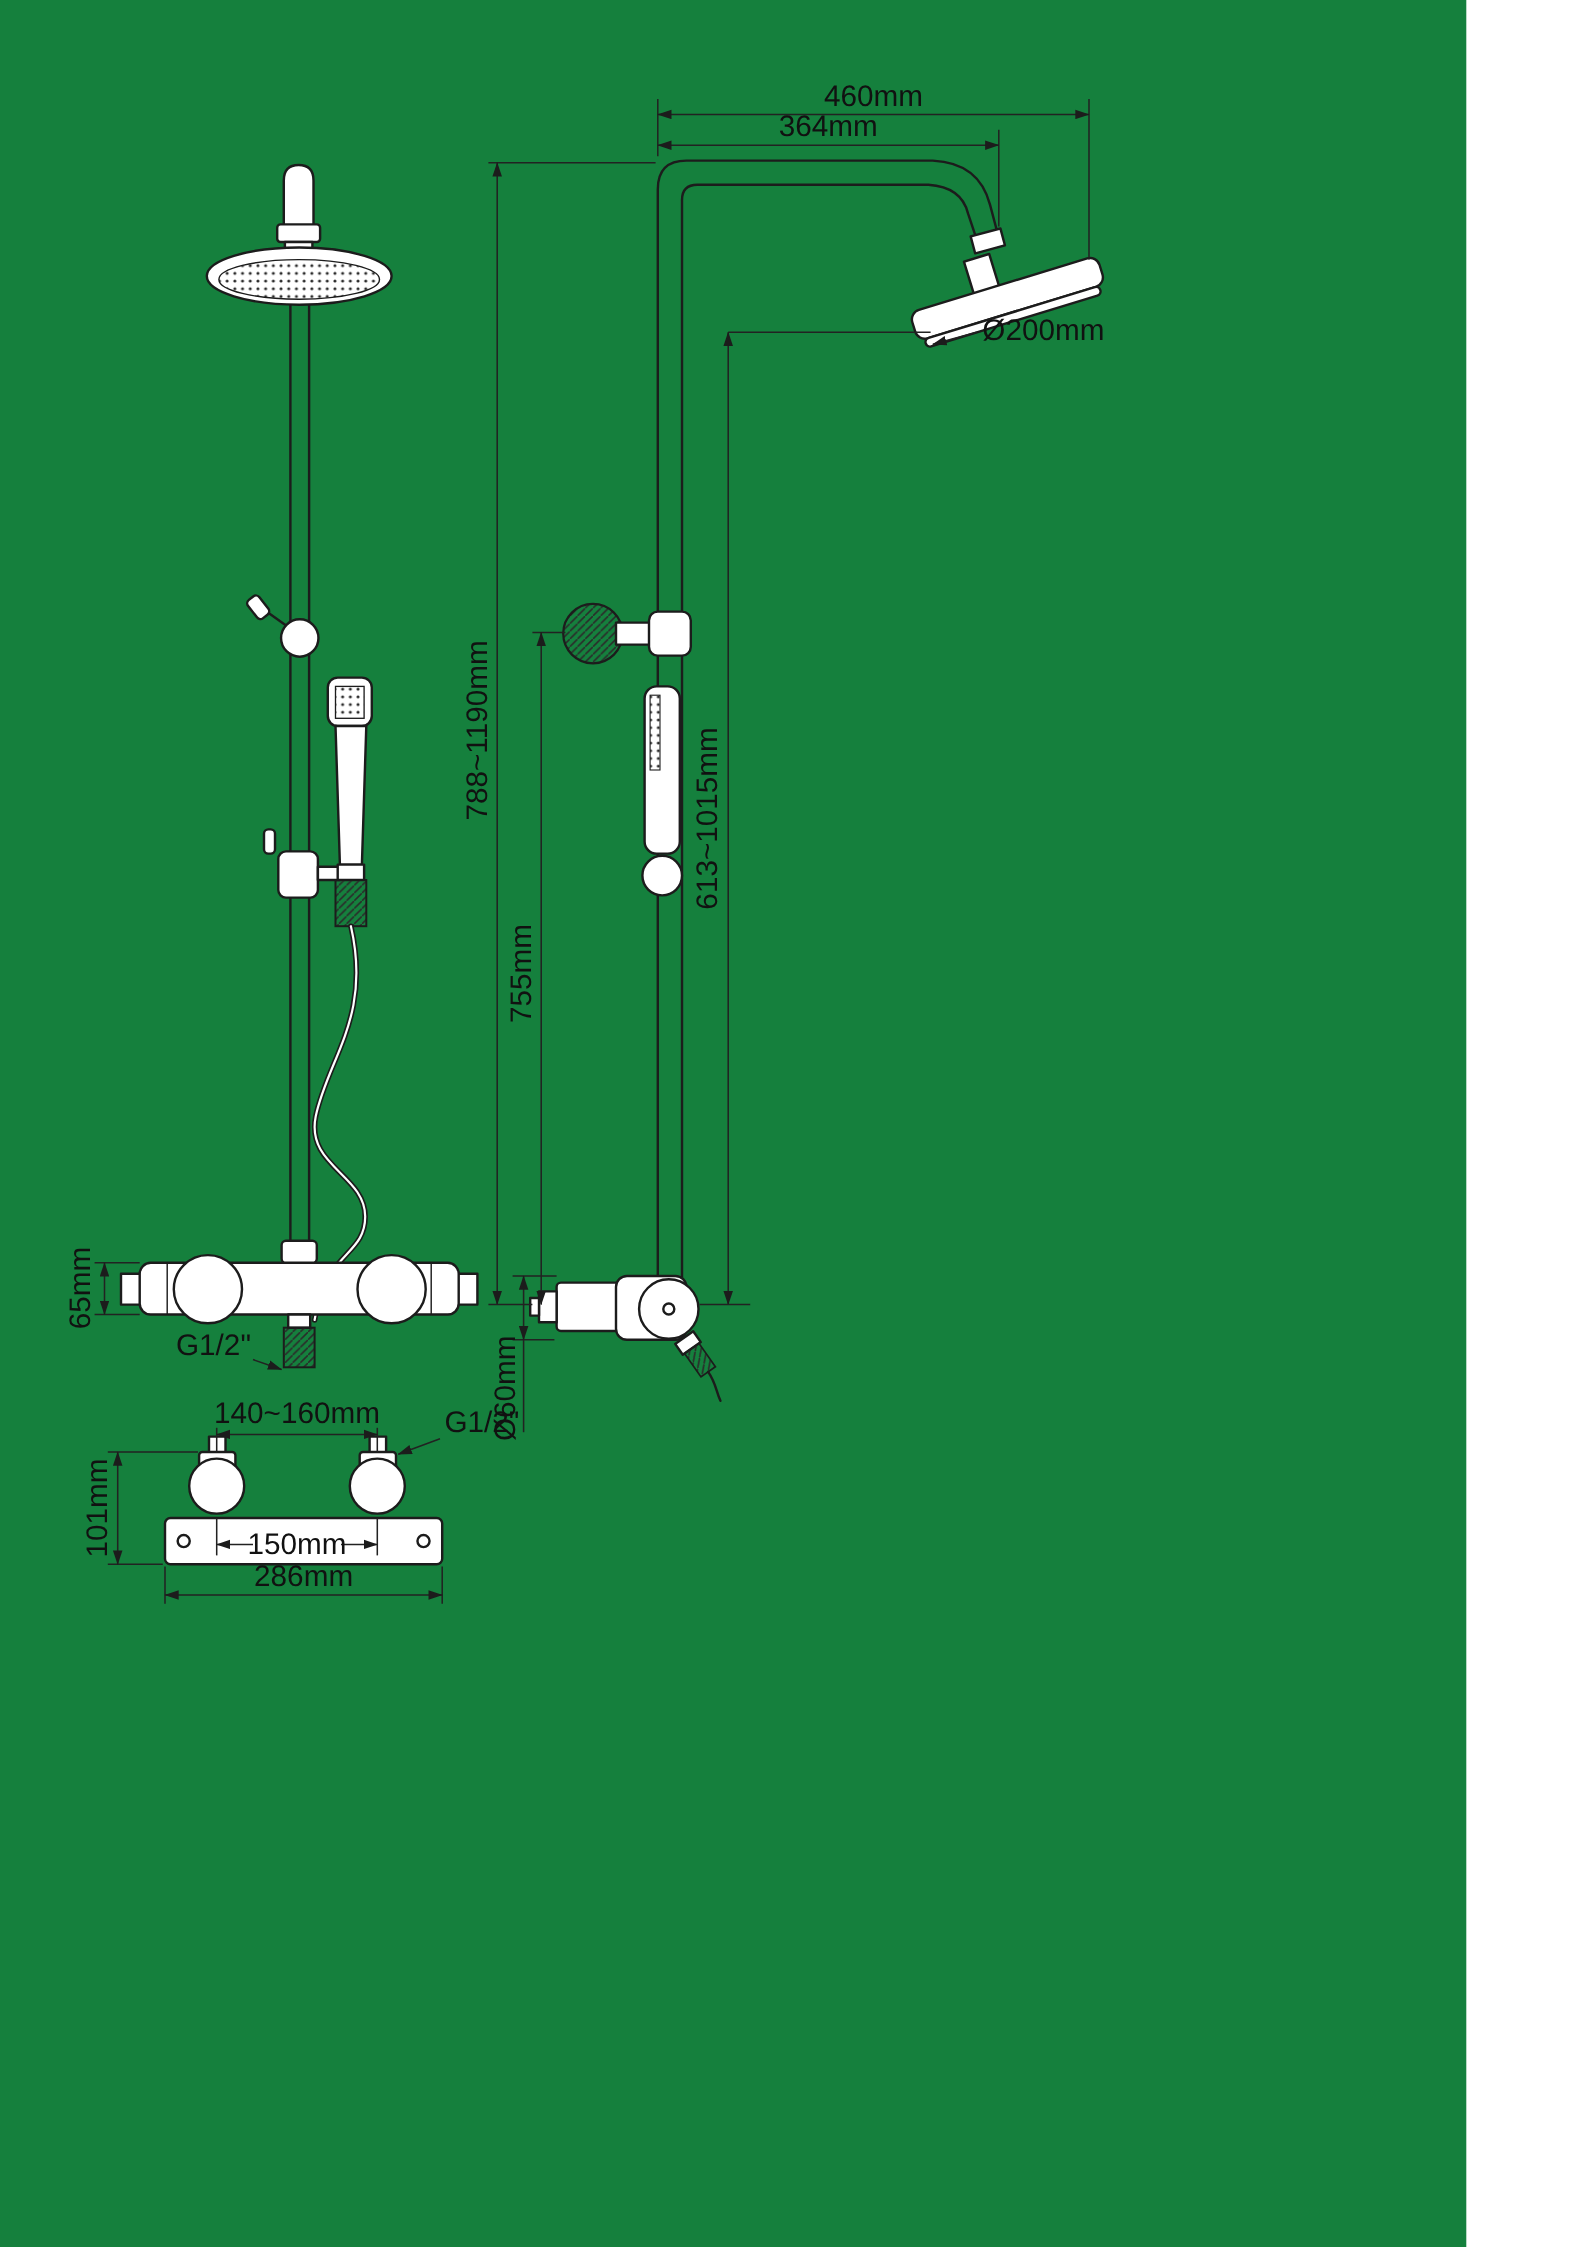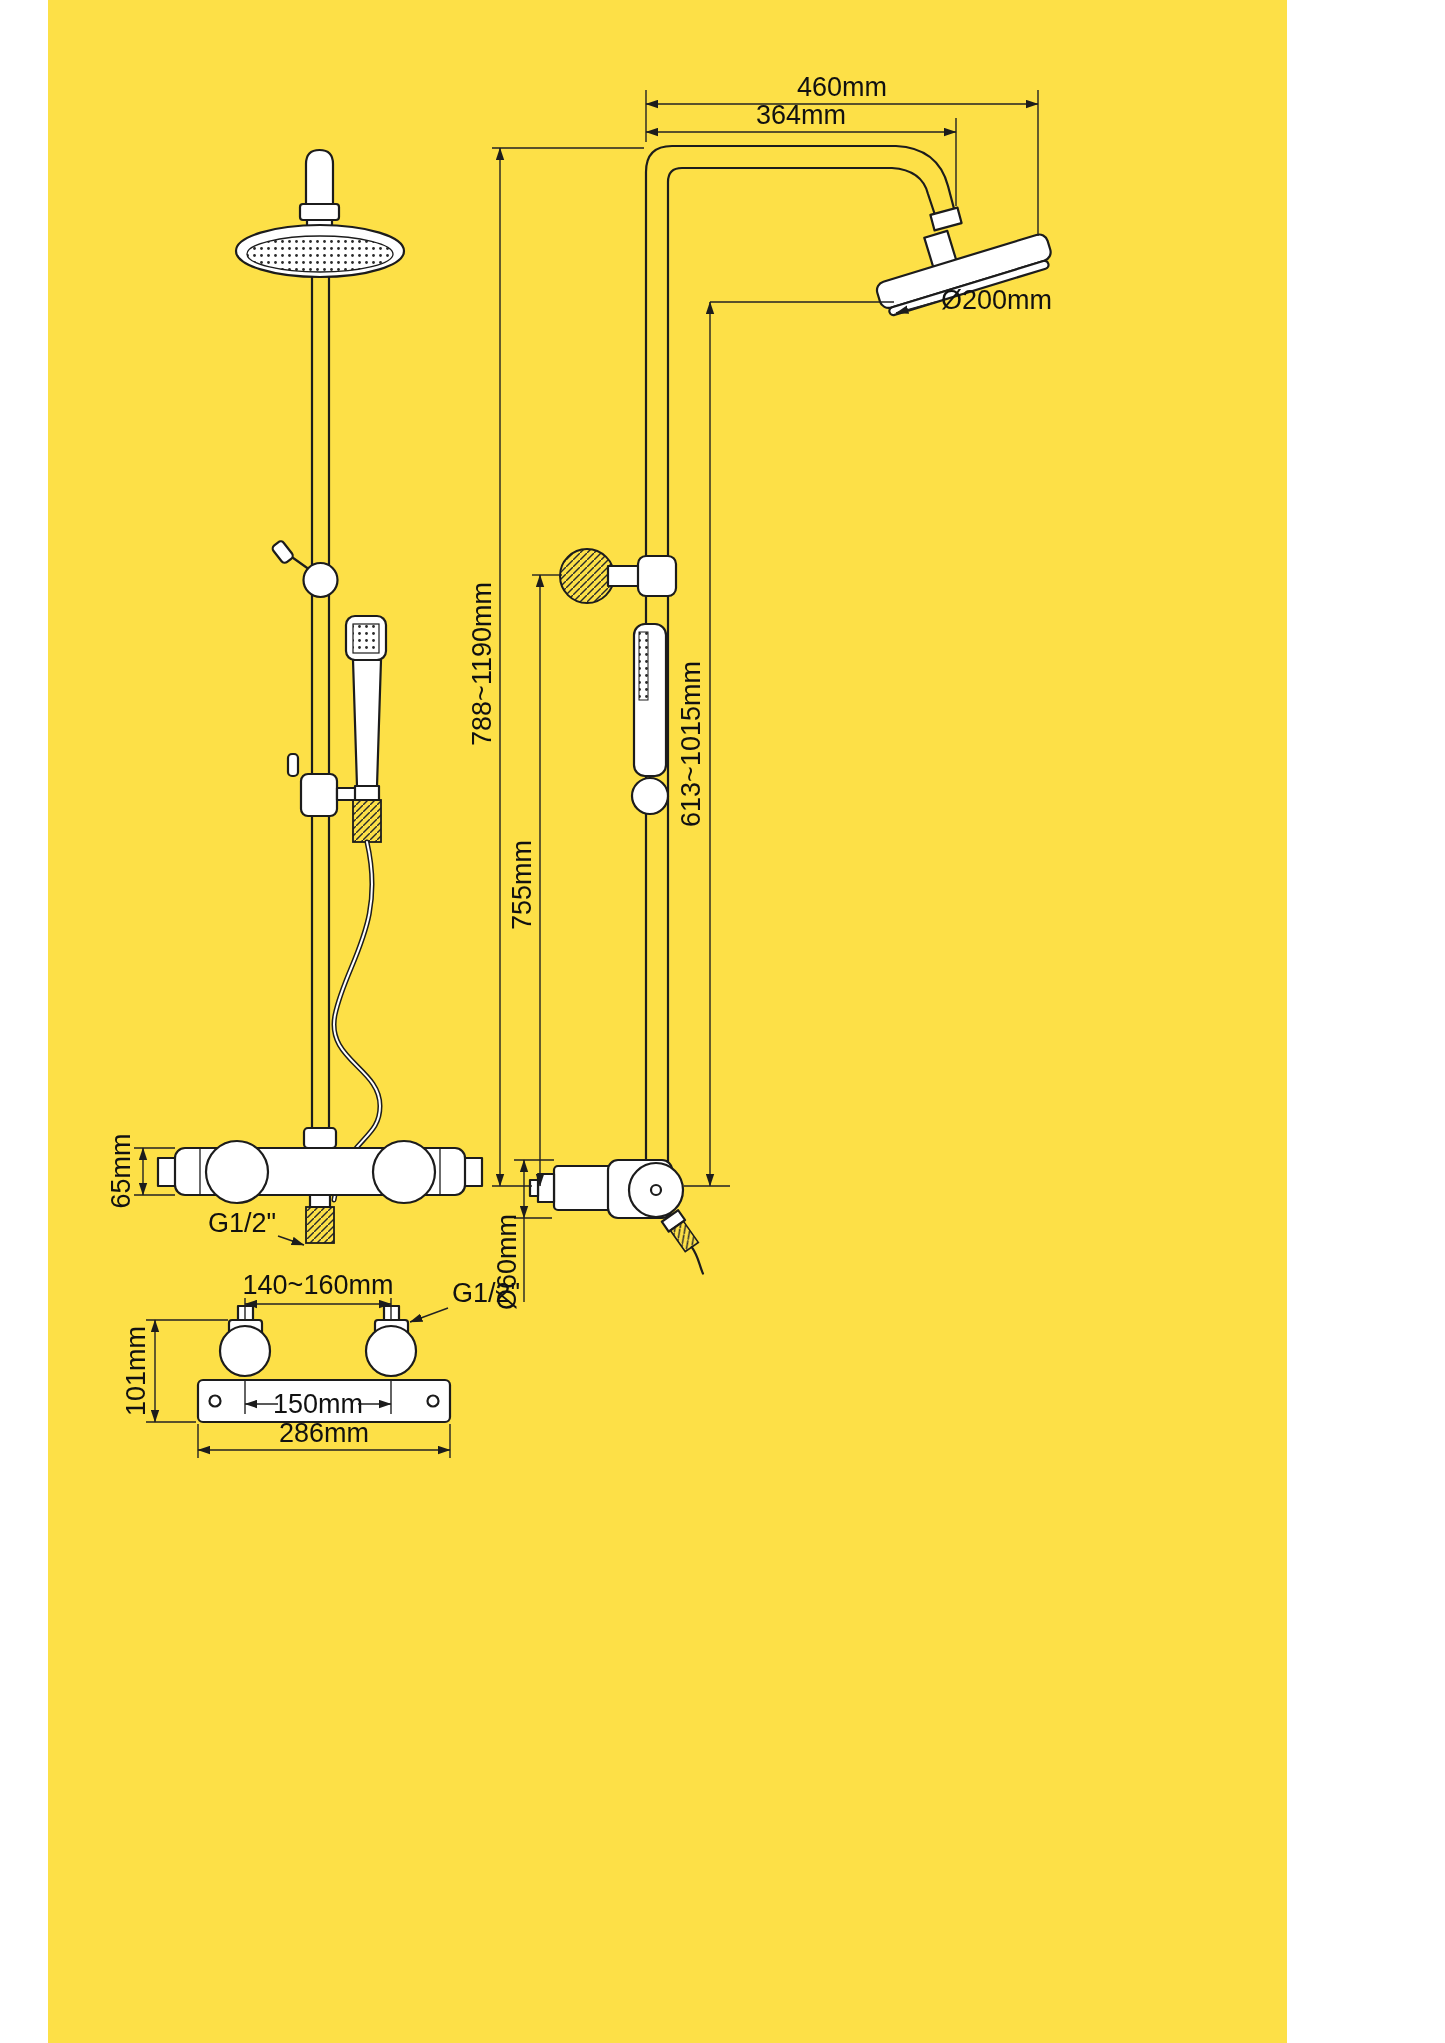--- a/index.html
+++ b/index.html
@@ -1,16 +1,16 @@
 <!DOCTYPE html>
 <html><head>
 <meta charset="utf-8">
 <style>
   html,body{margin:0;padding:0;background:#ffffff;}
-  .canvas{width:1239px;height:2043px;background:#fde047;position:relative;font-family:"Liberation Sans",sans-serif;margin-left:48px;}
+  .canvas{width:1333px;height:2043px;background:#15803d;position:relative;font-family:"Liberation Sans",sans-serif;}
   svg{display:block;}
   .obj{fill:none;stroke:#1c1c1c;stroke-width:2.2;stroke-linejoin:round;stroke-linecap:round;}
   .objf{fill:#ffffff;stroke:#1c1c1c;stroke-width:2.2;stroke-linejoin:round;}
   .thin{fill:none;stroke:#1c1c1c;stroke-width:1.3;}
   .dim{fill:none;stroke:#222222;stroke-width:1.4;}
   .hose{fill:none;stroke:#1c1c1c;stroke-width:5;stroke-linecap:round;}
   .hosein{fill:none;stroke:#ffffff;stroke-width:2;stroke-linecap:round;}
   .dimtxt{fill:#111111;font-size:27px;font-family:"Liberation Sans",sans-serif;}
 </style>
 </head>

